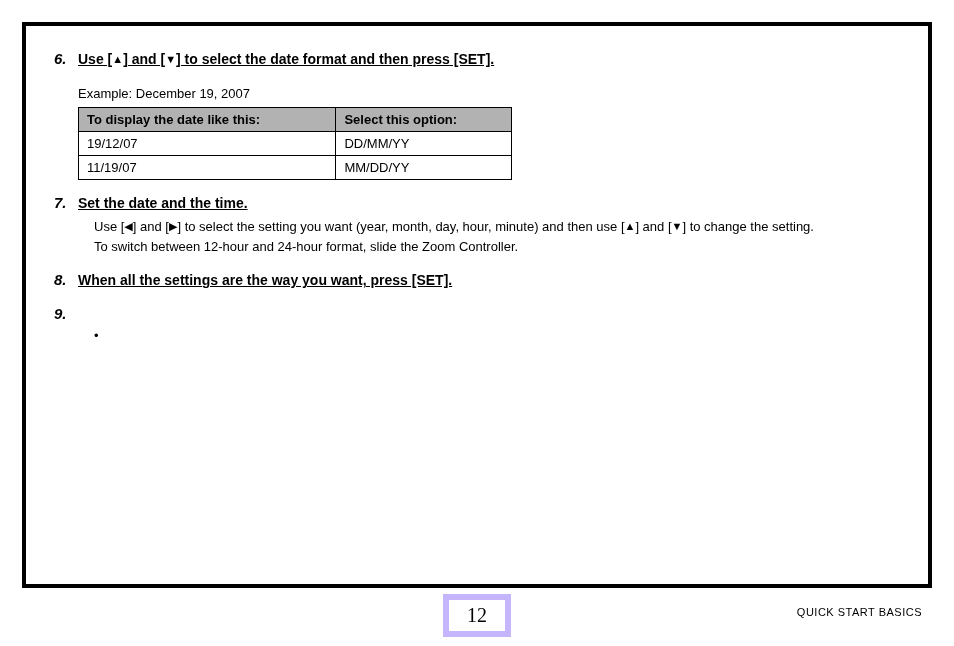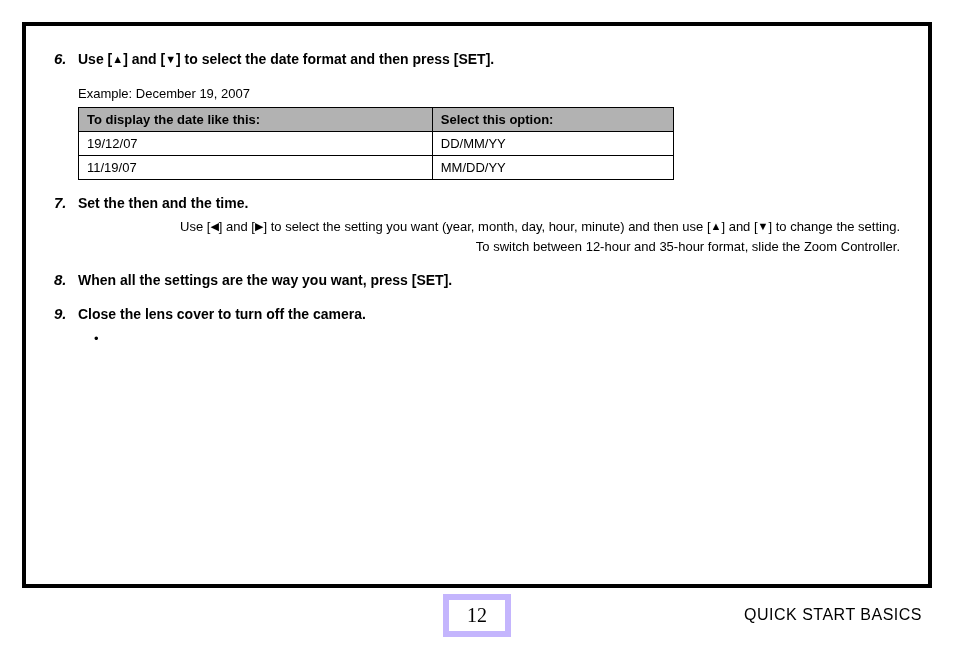--- a/index.html
+++ b/index.html
@@ -30,39 +30,39 @@
   .step-num {
     font-size: 15px;
     font-weight: bold;
     font-style: italic;
     min-width: 18px;
   }
   .step-title {
     font-size: 14px;
     font-weight: bold;
     line-height: 1.4;
+    text-decoration: underline;
   }
   .step-body {
     margin-left: 40px;
     font-size: 13px;
     line-height: 1.55;
     margin-top: 4px;
-    text-align: right;
   }
   .example {
     font-size: 13px;
     margin-left: 24px;
     margin-top: 16px;
     margin-bottom: 6px;
   }
   table.date-table {
     border-collapse: collapse;
     margin-left: 24px;
     margin-top: 6px;
-    width: 596px;
+    width: 434px;
     font-size: 13px;
   }
   table.date-table th, table.date-table td {
     border: 1px solid #000;
     padding: 4px 8px;
     text-align: left;
     font-weight: normal;
   }
   table.date-table th {
     background: #b2b2b2;
@@ -97,21 +97,21 @@
     top: 0;
     border: 6px solid #c4b5fd;
     padding: 4px 18px;
     font-family: "Times New Roman", serif;
     font-size: 20px;
   }
   .footer-label {
     position: absolute;
     right: 32px;
     top: 12px;
-    font-size: 16px;
+    font-size: 11px;
     letter-spacing: 0.5px;
   }
 </style>
 </head>
 <body>
 
 <div class="outer-border">
 
   <div class="step">
     <div class="step-header">
@@ -137,40 +137,39 @@
           <td>11/19/07</td>
           <td>MM/DD/YY</td>
         </tr>
       </tbody>
     </table>
   </div>
 
   <div class="step">
     <div class="step-header">
       <span class="step-num">7.</span>
-      <span class="step-title">Set the then and the time.</span>
+      <span class="step-title">Set the date and the time.</span>
     </div>
     <div class="step-body">
       <span>Use [</span><span class="triangle">◀</span><span>] and [</span><span class="triangle">▶</span><span>] to select the setting you want (year, month, day, hour, minute) and then use [</span><span class="triangle">▲</span><span>] and [</span><span class="triangle">▼</span><span>] to change the setting.</span>
       <br>
-      <span>To switch between 12-hour and 35-hour format, slide the Zoom Controller.</span>
+      <span>To switch between 12-hour and 24-hour format, slide the Zoom Controller.</span>
     </div>
   </div>
 
   <div class="step">
     <div class="step-header">
       <span class="step-num">8.</span>
       <span class="step-title">When all the settings are the way you want, press [SET].</span>
     </div>
   </div>
 
   <div class="step">
     <div class="step-header">
       <span class="step-num">9.</span>
-      <span class="step-title">Close the lens cover to turn off the camera.</span>
     </div>
     <div class="step-body">
       <div class="bullet-line">
         <span class="bullet-dot">•</span>
       </div>
     </div>
   </div>
 
 </div>
 

